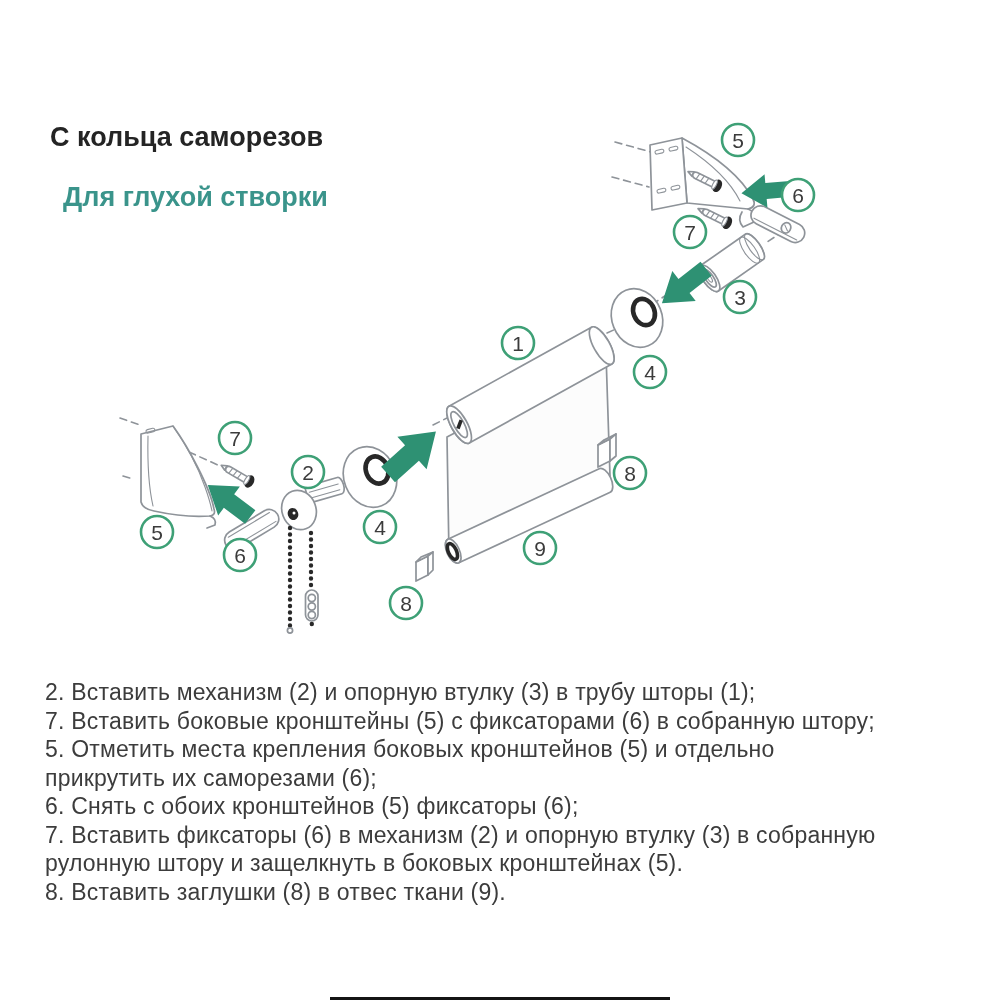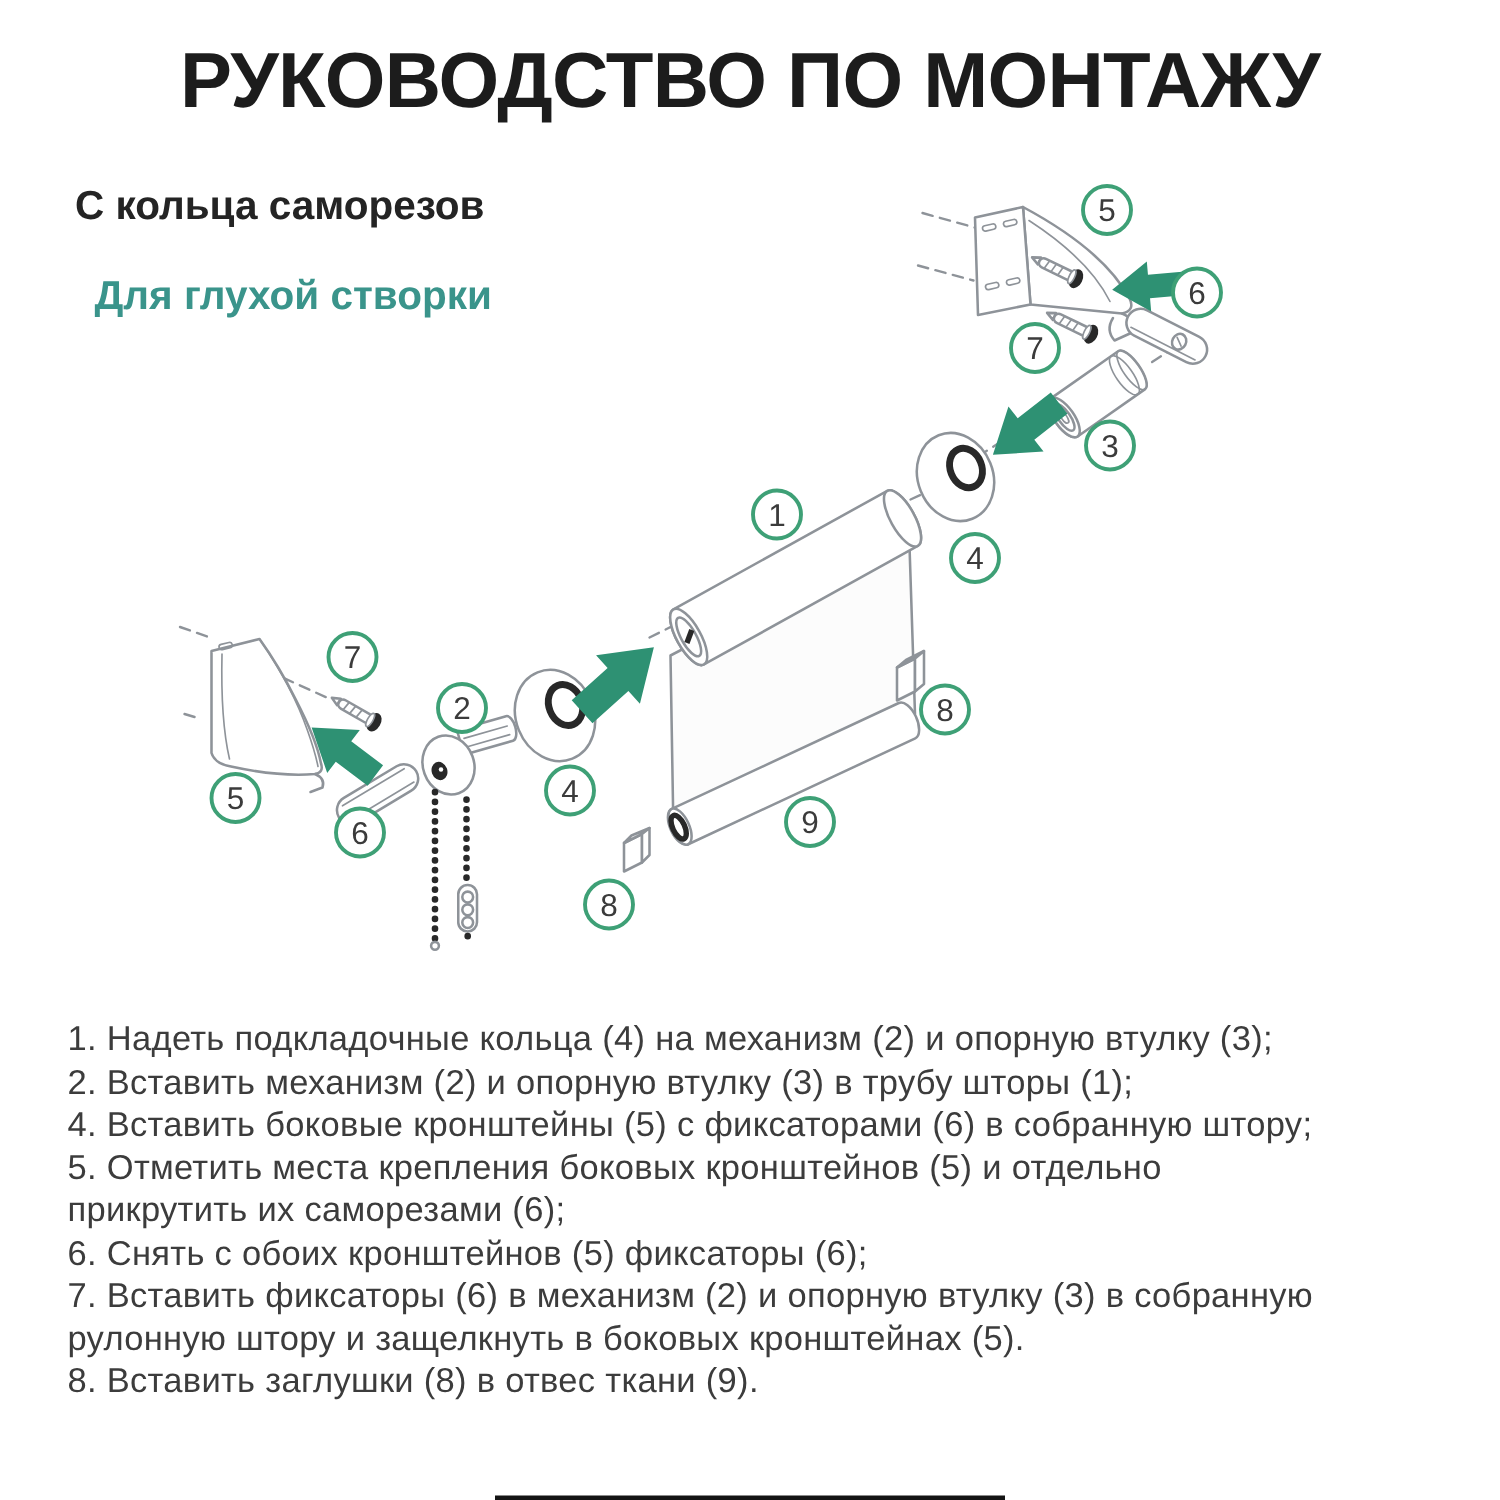--- a/index.html
+++ b/index.html
@@ -35,21 +35,20 @@
   .arrow{fill:var(--green-arrow);stroke:none;}
   .callout-circle{fill:#fff;stroke:var(--green-callout);stroke-width:2.6;}
   .callout-text{fill:#3b3b3b;font-family:"Liberation Sans",sans-serif;font-size:21px;
                 text-anchor:middle;}
 </style>
 </head>
 <body>
 
 <div class="page">
 
-  <div class="title">РУКОВОДСТВО ПО МОНТАЖУ</div>
 
   <div class="subtitle">С кольца саморезов</div>
 
   <div class="variant">
     <div>Для глухой створки</div>
   </div>
 
   <svg class="diagram" viewBox="0 0 1000 580" xmlns="http://www.w3.org/2000/svg">
     <defs>
       <path id="arrow-shape" d="M-28,-9 L0,-9 L0,-19 L28,0 L0,19 L0,9 L-28,9 Z"></path>
@@ -227,23 +226,22 @@
           <text class="callout-text" x="630" y="385.5">8</text>
         </g>
         <g>
           <circle class="callout-circle" cx="540" cy="453" r="16"></circle>
           <text class="callout-text" x="540" y="460.5">9</text>
         </g>
       </g>
   </svg>
 
   <div class="instructions" id="instructions">
-      <div>1. Надеть подкладочные кольца (4) на механизм (2) и опорную втулку (3);</div>
       <div>2. Вставить механизм (2) и опорную втулку (3) в трубу шторы (1);</div>
-      <div>4. Вставить боковые кронштейны (5) с фиксаторами (6) в собранную штору;</div>
+      <div>7. Вставить боковые кронштейны (5) с фиксаторами (6) в собранную штору;</div>
       <div>5. Отметить места крепления боковых кронштейнов (5) и отдельно</div>
       <div>прикрутить их саморезами (6);</div>
       <div>6. Снять с обоих кронштейнов (5) фиксаторы (6);</div>
       <div>7. Вставить фиксаторы (6) в механизм (2) и опорную втулку (3) в собранную</div>
       <div>рулонную штору и защелкнуть в боковых кронштейнах (5).</div>
       <div>8. Вставить заглушки (8) в отвес ткани (9).</div>
     </div>
 
   <div class="bottom-mark"></div>
 </div>

